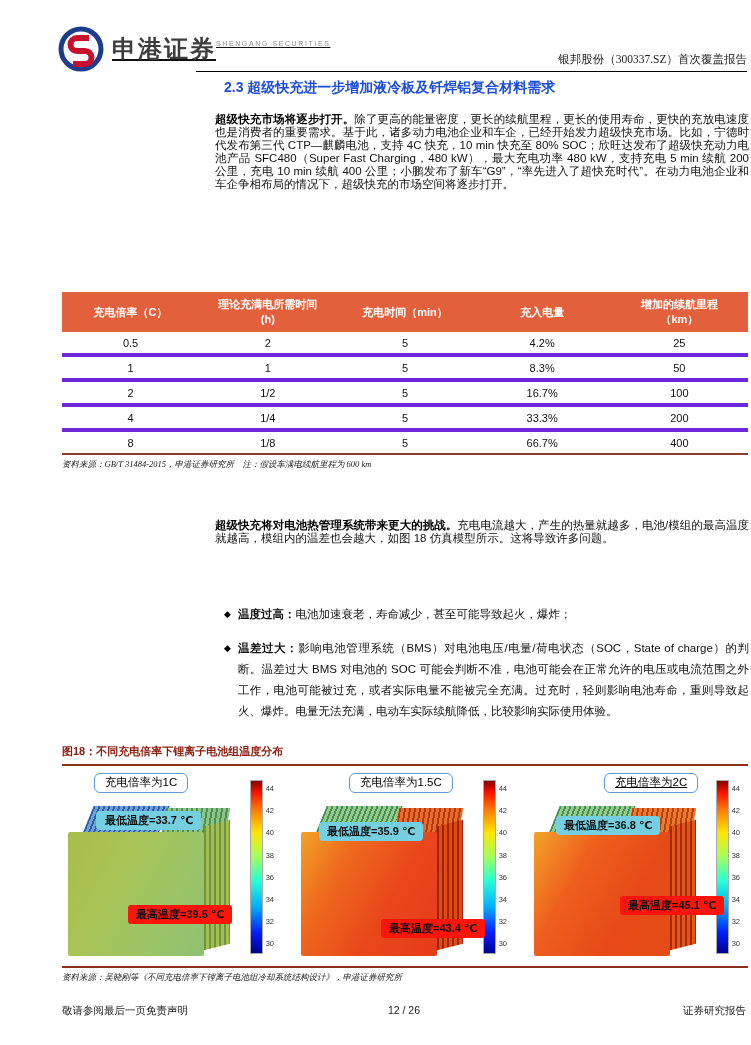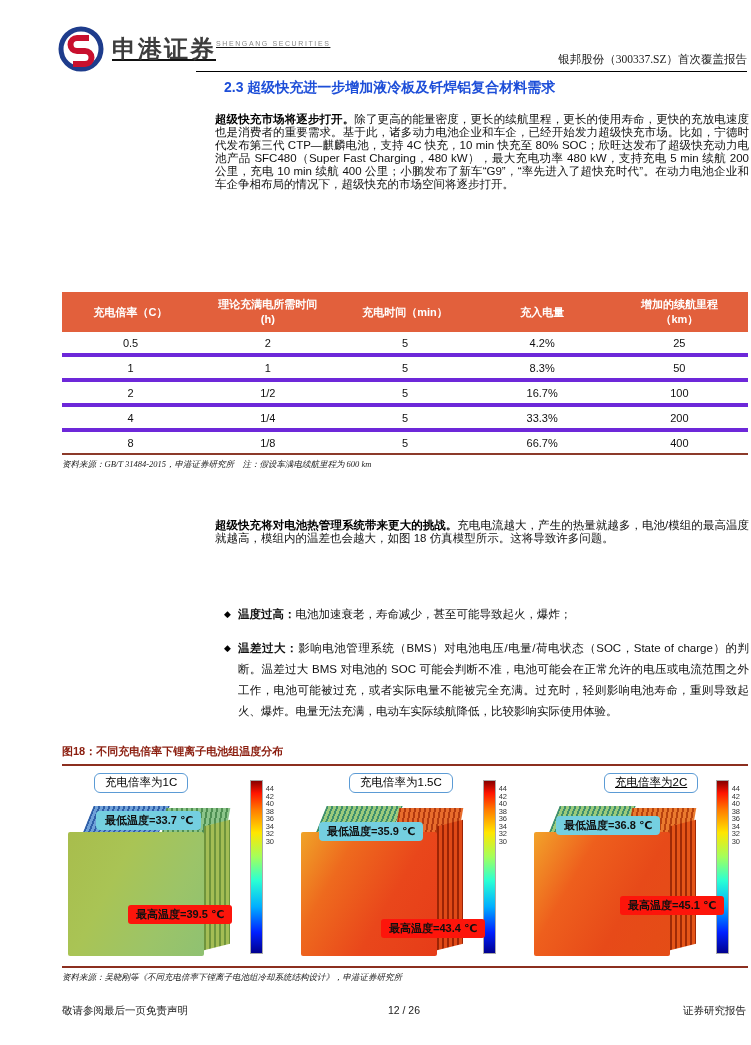--- a/index.html
+++ b/index.html
@@ -75,21 +75,21 @@
   .p1 .min-label{top:45px;left:34px;padding-left:9px;}
   .p1 .max-label{top:139px;left:66px;}
   .p2 .min-label{top:56px;left:24px;}
   .p2 .max-label{top:153px;left:86px;}
   .p3 .min-label{top:50px;left:28px;}
   .p3 .max-label{top:130px;left:92px;}
   .colorbar-wrap{position:absolute;top:14px;right:8px;height:172px;display:flex;gap:3px;}
   .cbar{width:11px;height:100%;border:1px solid #aaa;
     background:linear-gradient(to top,#00008f 0%,#0020ff 12%,#00afff 27%,#2affd4 42%,
       #a4ff5b 56%,#ffe600 70%,#ff7d00 83%,#ff1400 93%,#860000 100%);}
-  .cticks{display:flex;flex-direction:column;
+  .cticks{display:flex;flex-direction:column;justify-content:space-between;
     padding:5px 0 4px 0;font-size:7.5px;color:#333;line-height:1;}
   
   .footer{position:absolute;left:62px;right:5px;top:1004px;font-size:10.5px;color:#222;
     font-family:"Liberation Serif","DejaVu Serif",serif;}
   .footer-left{position:absolute;left:0;}
   .footer-center{position:absolute;left:0;right:0;text-align:center;
     font-family:"Liberation Sans",sans-serif;}
   .footer-right{position:absolute;right:0;}
 </style>
 </head>

